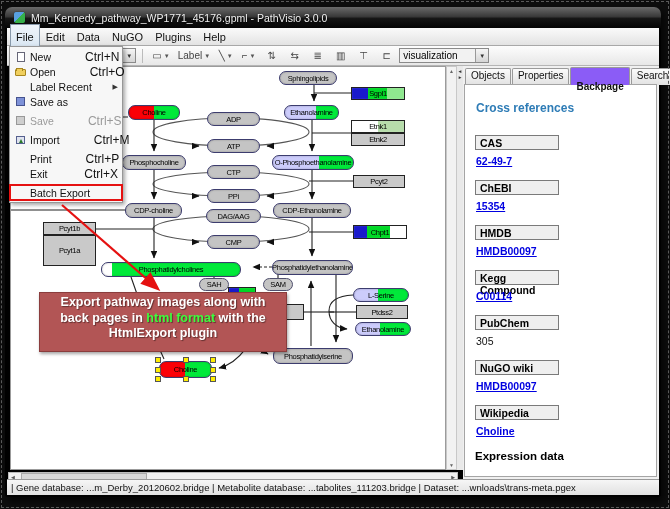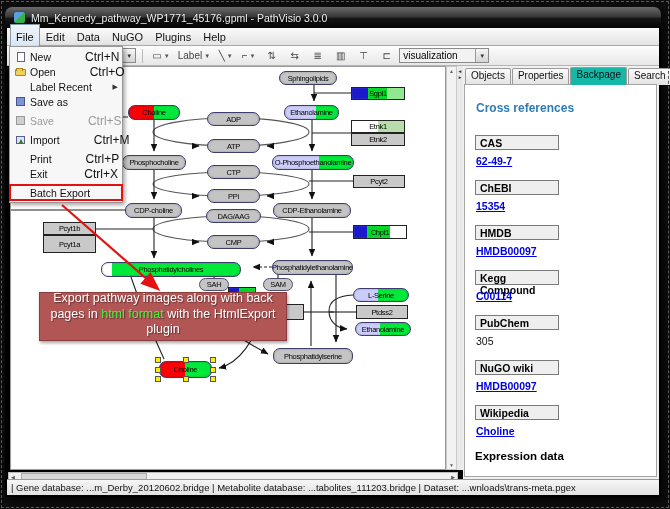--- a/index.html
+++ b/index.html
@@ -36,38 +36,38 @@
           border:1px solid #9b9b9b;box-sizing:border-box;overflow:hidden;}
   .edges{position:absolute;left:0;top:0;z-index:1;}
 
   .node{position:absolute;z-index:5;display:flex;align-items:center;justify-content:center;
         font-size:7.5px;letter-spacing:-0.3px;color:#000;white-space:nowrap;box-sizing:border-box;overflow:hidden;}
   .node.metabolite{border:1px solid #3c3c6e;border-radius:7px;box-shadow:inset 0 0 2px rgba(0,0,0,.25);}
   .node.oval{border:1px solid #50506e;border-radius:7px;}
   .node.gene{border:1px solid #222;box-shadow:inset 0 0 1px rgba(255,255,255,.5);}
   .handle{position:absolute;width:6px;height:6px;background:#ffee00;border:1px solid #555;z-index:8;box-sizing:border-box;}
 
-  .callout{position:absolute;left:28px;top:225px;width:248px;height:49px;z-index:10;
+  .callout{position:absolute;left:28px;top:225px;width:248px;height:60px;z-index:10;
            background:#b25555;border:1px solid #8a3d3d;box-shadow:1px 2px 3px rgba(0,0,0,.35);
-           display:flex;align-items:flex-end;justify-content:center;text-align:center;
-           color:#fff;font-weight:normal;font-size:12.5px;line-height:1.25;padding:2px 6px;box-sizing:border-box;
+           display:flex;align-items:flex-start;justify-content:center;text-align:center;
+           color:#fff;font-weight:bold;font-size:12.5px;line-height:1.25;padding:2px 6px;box-sizing:border-box;
            text-shadow:1px 1px 1px rgba(0,0,0,.45);}
   .callout .hl{color:#3dfd3d;}
 
   .vscroll{position:absolute;left:441px;top:59px;width:11px;height:404px;background:#f2f2f2;
            border:1px solid #c8c8c8;box-sizing:border-box;display:flex;flex-direction:column;justify-content:space-between;align-items:center;}
   .vscroll span{font-size:5px;color:#666;padding:1px 0;}
   .splitter{position:absolute;left:452px;top:59px;width:6px;height:404px;background:#e9e9e9;display:flex;flex-direction:column;align-items:center;padding-top:3px;box-sizing:border-box;gap:1px;}
   .splitter b{font-size:5px;color:#333;line-height:5px;}
 
   .panel{position:absolute;left:458px;top:59px;width:196px;height:413px;background:#f0f0f0;}
   .tabs{display:flex;height:17px;padding:2px 0 0 2px;font-size:10px;gap:1px;}
   .tab{border:1px solid #9a9a9a;border-bottom:none;border-radius:2px 2px 0 0;
        background:linear-gradient(#fbfbfb,#e2e2e2);padding:1px 5px 0 5px;color:#111;white-space:nowrap;}
-  .tab.active{background:#14b8a6;font-weight:normal;position:relative;z-index:2;margin-top:-1px;padding-top:1px;}
+  .tab.active{background:#8b5cf6;font-weight:bold;position:relative;z-index:2;margin-top:-1px;padding-top:13px;}
   .panel-body{position:absolute;left:1px;right:2px;top:18px;bottom:2px;background:#fff;border:1px solid #a5a5a5;
               padding:4px 10px;box-sizing:border-box;overflow:hidden;font-size:10.5px;}
   .xref-heading{color:#2e7cb6;font-weight:bold;font-size:12px;margin:12px 0 20px 1px;}
   .xref{margin-bottom:13px;}
   .xref-name{width:84px;height:15px;border:1px solid #7a7a7a;background:#efefef;font-weight:bold;
              font-size:10.5px;padding:1px 0 0 4px;box-sizing:border-box;color:#000;}
   .xref-val{margin:5px 0 0 1px;font-size:10.5px;color:#111;}
   .xref-val a{color:#0000e0;font-weight:bold;text-decoration:underline;}
   .xref-footer{font-weight:bold;font-size:11.5px;margin-top:6px;color:#000;}
 
@@ -232,21 +232,21 @@
         <div class="node metabolite" style="left: 196px; top: 72px; width: 53px; height: 14px; background: rgb(196, 196, 196);">ATP</div>
         <div class="node metabolite" style="left: 111px; top: 88px; width: 64px; height: 15px; background: rgb(196, 196, 196);">Phosphocholine</div>
         <div class="node metabolite" style="left: 261px; top: 88px; width: 82px; height: 15px; background: linear-gradient(90deg, rgb(204, 204, 251) 0%, rgb(204, 204, 251) 58%, rgb(0, 233, 58) 58%, rgb(0, 233, 58) 100%);">O-Phosphoethanolamine</div>
         <div class="node metabolite" style="left: 196px; top: 98px; width: 53px; height: 14px; background: rgb(196, 196, 196);">CTP</div>
         <div class="node gene" style="left: 342px; top: 108px; width: 52px; height: 13px; background: rgb(201, 201, 201);">Pcyt2</div>
         <div class="node metabolite" style="left: 196px; top: 122px; width: 53px; height: 14px; background: rgb(196, 196, 196);">PPi</div>
         <div class="node metabolite" style="left: 114px; top: 136px; width: 57px; height: 15px; background: rgb(196, 196, 196);">CDP-choline</div>
         <div class="node metabolite" style="left: 195px; top: 142px; width: 55px; height: 14px; background: rgb(196, 196, 196);">DAG/AAG</div>
         <div class="node metabolite" style="left: 262px; top: 136px; width: 78px; height: 15px; background: rgb(196, 196, 196);">CDP-Ethanolamine</div>
         <div class="node gene" style="left: 32px; top: 155px; width: 53px; height: 13px; background: rgb(201, 201, 201);">Pcyt1b</div>
-        <div class="node gene" style="left: 32px; top: 168px; width: 53px; height: 18px; background: rgb(201, 201, 201);">Pcyt1a</div>
+        <div class="node gene" style="left: 32px; top: 168px; width: 53px; height: 31px; background: rgb(201, 201, 201);">Pcyt1a</div>
         <div class="node gene" style="left: 342px; top: 158px; width: 54px; height: 14px; background: linear-gradient(90deg, rgb(26, 26, 204) 0%, rgb(26, 26, 204) 25%, rgb(0, 217, 38) 25%, rgb(0, 217, 38) 70%, rgb(255, 255, 255) 70%, rgb(255, 255, 255) 100%);">Chpt1</div>
         <div class="node metabolite" style="left: 196px; top: 168px; width: 53px; height: 14px; background: rgb(196, 196, 196);">CMP</div>
         <div class="node metabolite" style="left: 90px; top: 195px; width: 140px; height: 15px; background: linear-gradient(90deg, rgb(255, 255, 255) 0%, rgb(255, 255, 255) 7%, rgb(0, 233, 58) 7%, rgb(0, 233, 58) 100%);">Phosphatidylcholines</div>
         <div class="node metabolite" style="left: 261px; top: 193px; width: 81px; height: 15px; background: rgb(196, 196, 196);">Phosphatidylethanolamine</div>
         <div class="node oval" style="left: 188px; top: 211px; width: 30px; height: 13px; background: rgb(196, 196, 196);">SAH</div>
         <div class="node oval" style="left: 252px; top: 211px; width: 30px; height: 13px; background: rgb(196, 196, 196);">SAM</div>
         <div class="node gene" style="left: 217px; top: 220px; width: 28px; height: 11px; background: linear-gradient(90deg, rgb(26, 26, 204) 0%, rgb(26, 26, 204) 40%, rgb(0, 217, 38) 40%, rgb(0, 217, 38) 100%);"></div>
         <div class="node gene" style="left: 273px; top: 237px; width: 20px; height: 16px; background: rgb(201, 201, 201);"></div>
         <div class="node metabolite" style="left: 342px; top: 221px; width: 56px; height: 14px; background: linear-gradient(90deg, rgb(204, 204, 251) 0%, rgb(204, 204, 251) 45%, rgb(0, 233, 58) 45%, rgb(0, 233, 58) 100%);">L-Serine</div>
         <div class="node gene" style="left: 345px; top: 238px; width: 52px; height: 14px; background: rgb(201, 201, 201);">Ptdss2</div>

